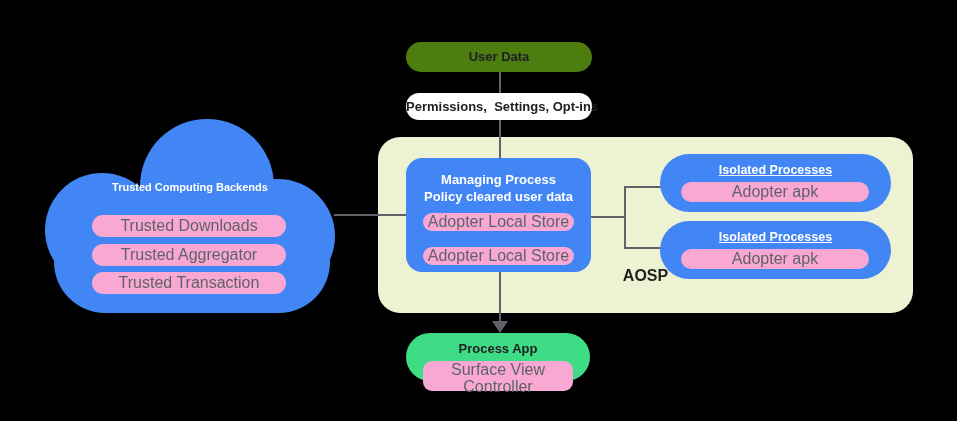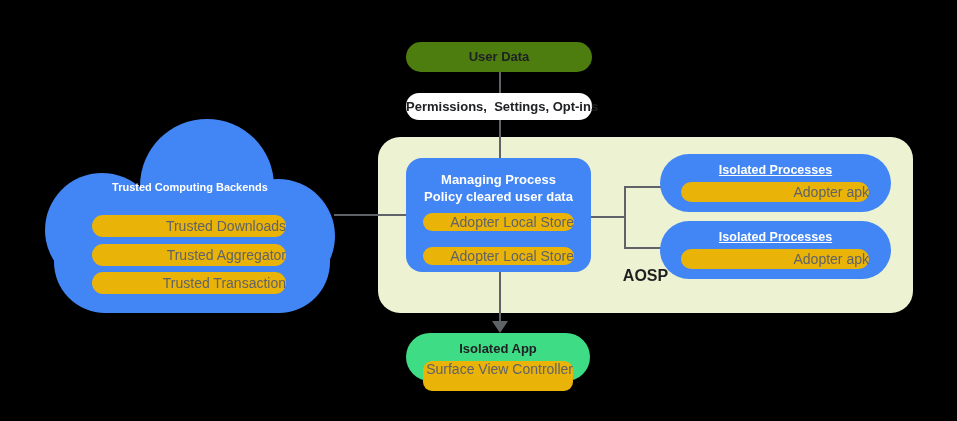--- a/index.html
+++ b/index.html
@@ -7,21 +7,21 @@
     position:relative;width:957px;height:421px;background:#000;
     font-family:"Liberation Sans",sans-serif;overflow:hidden;
   }
   .abs{position:absolute;box-sizing:border-box;}
   
   .pill-green{background:#4d7c0f;border-radius:15px;color:#202124;font-weight:700;
     font-size:13px;text-align:center;}
   .pill-lightblue{background:#ffffff;border-radius:13px;color:#202124;font-weight:700;
     font-size:13px;text-align:center;white-space:pre;}
   .box-blue{background:#4285f4;}
-  .white-pill{background:#eab308;color:#5f6368;text-align:right;font-size:14px;}
+  .white-pill{background:#f9a8d4;color:#5f6368;text-align:center;font-size:16px;}
   .node-title-white{color:#ffffff;font-weight:700;font-size:13px;text-align:center;}
   .node-title-dark{color:#202124;font-weight:700;font-size:13px;text-align:center;}
   .underlined{text-decoration:underline;}
   
   .line{background:#5f6368;}
   .arrow-down{width:0;height:0;border-left:8px solid transparent;
     border-right:8px solid transparent;border-top:12px solid #5f6368;}
   
   .aosp{background:#ecf2d2;border-radius:22px;}
   .aosp-label{color:#1f1f1f;font-weight:700;font-size:16px;text-align:center;}
@@ -78,17 +78,17 @@
     <div class="abs node-title-white underlined" style="left:0;top:9px;width:231px;font-size:12.5px;">Isolated Processes</div>
     <div class="abs white-pill" style="left:21px;top:28px;width:188px;height:20px;line-height:20px;border-radius:10px;">Adopter apk</div>
   </div>
 
   <div class="abs box-blue" style="left:660px;top:221px;width:231px;height:58px;border-radius:29px;">
     <div class="abs node-title-white underlined" style="left:0;top:9px;width:231px;font-size:12.5px;">Isolated Processes</div>
     <div class="abs white-pill" style="left:21px;top:28px;width:188px;height:20px;line-height:20px;border-radius:10px;">Adopter apk</div>
   </div>
 
   <div class="abs" style="left:406px;top:333px;width:184px;height:48px;border-radius:24px;background:#3edc84;">
-    <div class="abs node-title-dark" style="left:0;top:8px;width:184px;">Isolated App</div>
+    <div class="abs node-title-dark" style="left:0;top:8px;width:184px;">Process App</div>
     <div class="abs white-pill" style="left:17px;top:28px;width:150px;height:30px;line-height:17px;border-radius:9px;">Surface View Controller</div>
   </div>
 
 </div>
 
 </body></html>

